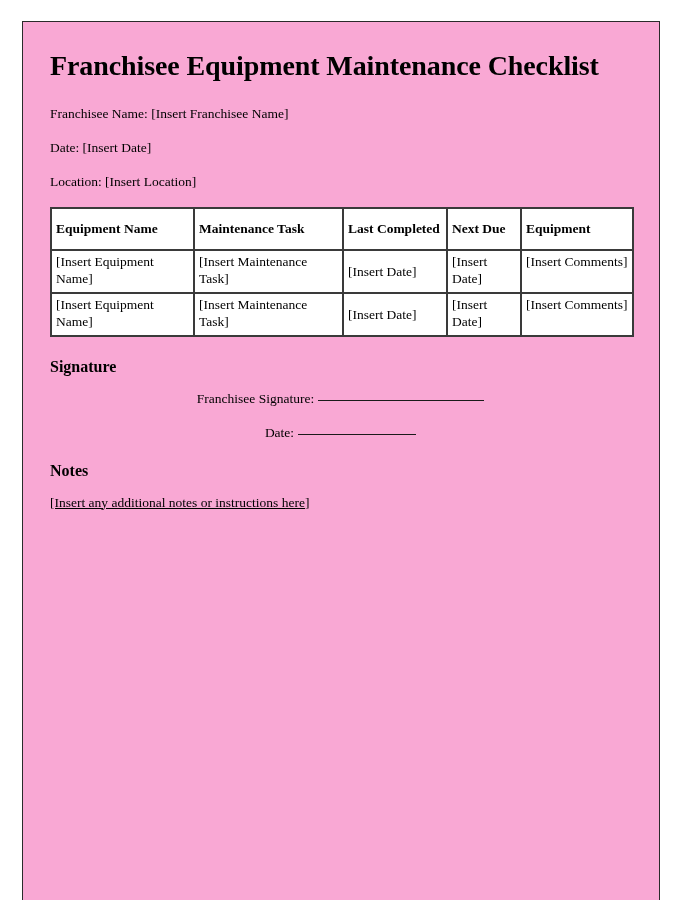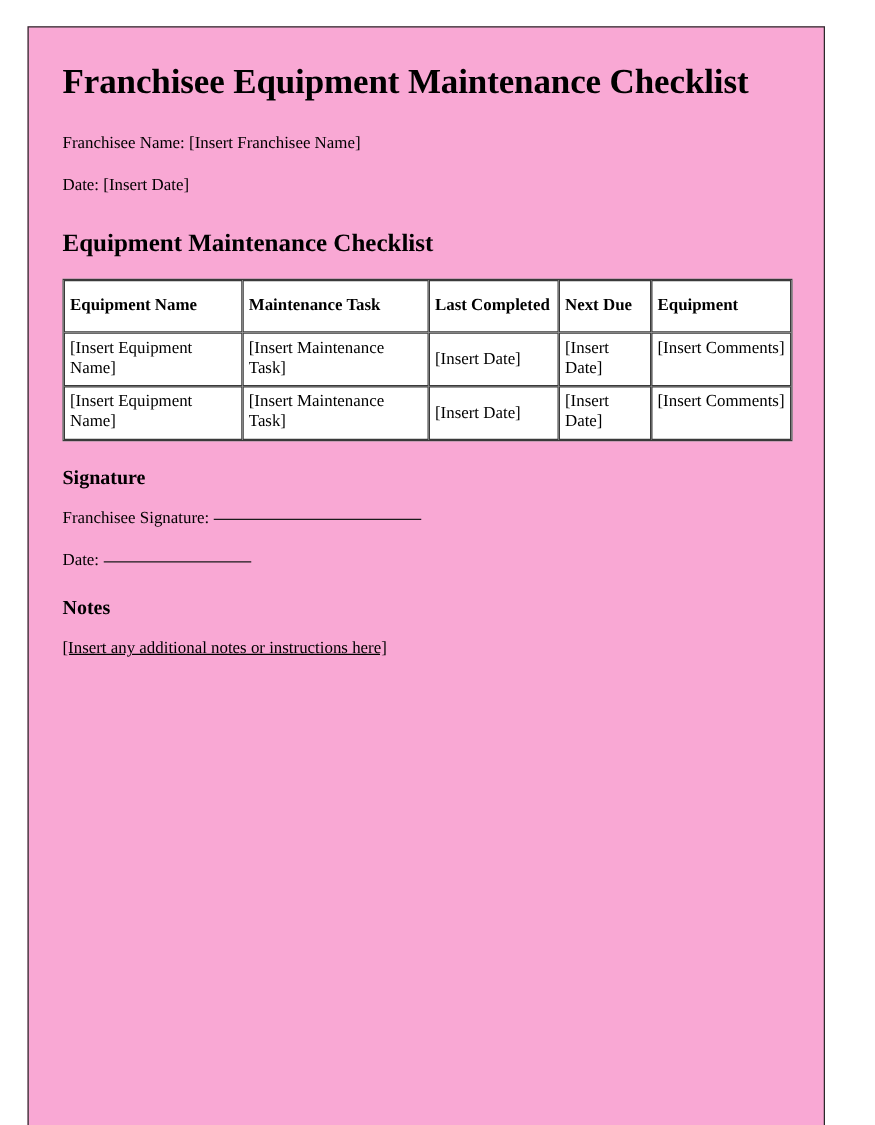--- a/index.html
+++ b/index.html
@@ -67,20 +67,21 @@
     line-height: 1.25;
     margin: 0;
     text-decoration: underline;
   }
 
   .sig-line {
     font-size: 13.5px;
     line-height: 1.25;
     margin: 0 0 17px 0;
     white-space: nowrap;
+    text-align: center;
   }
 
   .rule {
     display: inline-block;
     vertical-align: baseline;
     border-bottom: 1.6px solid #1a1a1a;
     height: 0;
     margin-left: 4px;
     position: relative;
     top: -2px;
@@ -137,22 +138,22 @@
 
 <div class="page-sheet">
   <div class="page-inner">
 
     <h1 class="doc-title">Franchisee Equipment Maintenance Checklist</h1>
 
     <p class="meta-line">Franchisee Name: [Insert Franchisee Name]</p>
 
     <p class="meta-line">Date: [Insert Date]</p>
 
-
-    <h2 class="section-title">Equipment Maintenance Checklist</h2>
+    <p class="meta-line">Location: [Insert Location]</p>
+
 
     <table class="checklist">
       <colgroup>
         <col class="col-equipment">
         <col class="col-task">
         <col class="col-last">
         <col class="col-next">
         <col class="col-comments">
       </colgroup>
       <thead>

